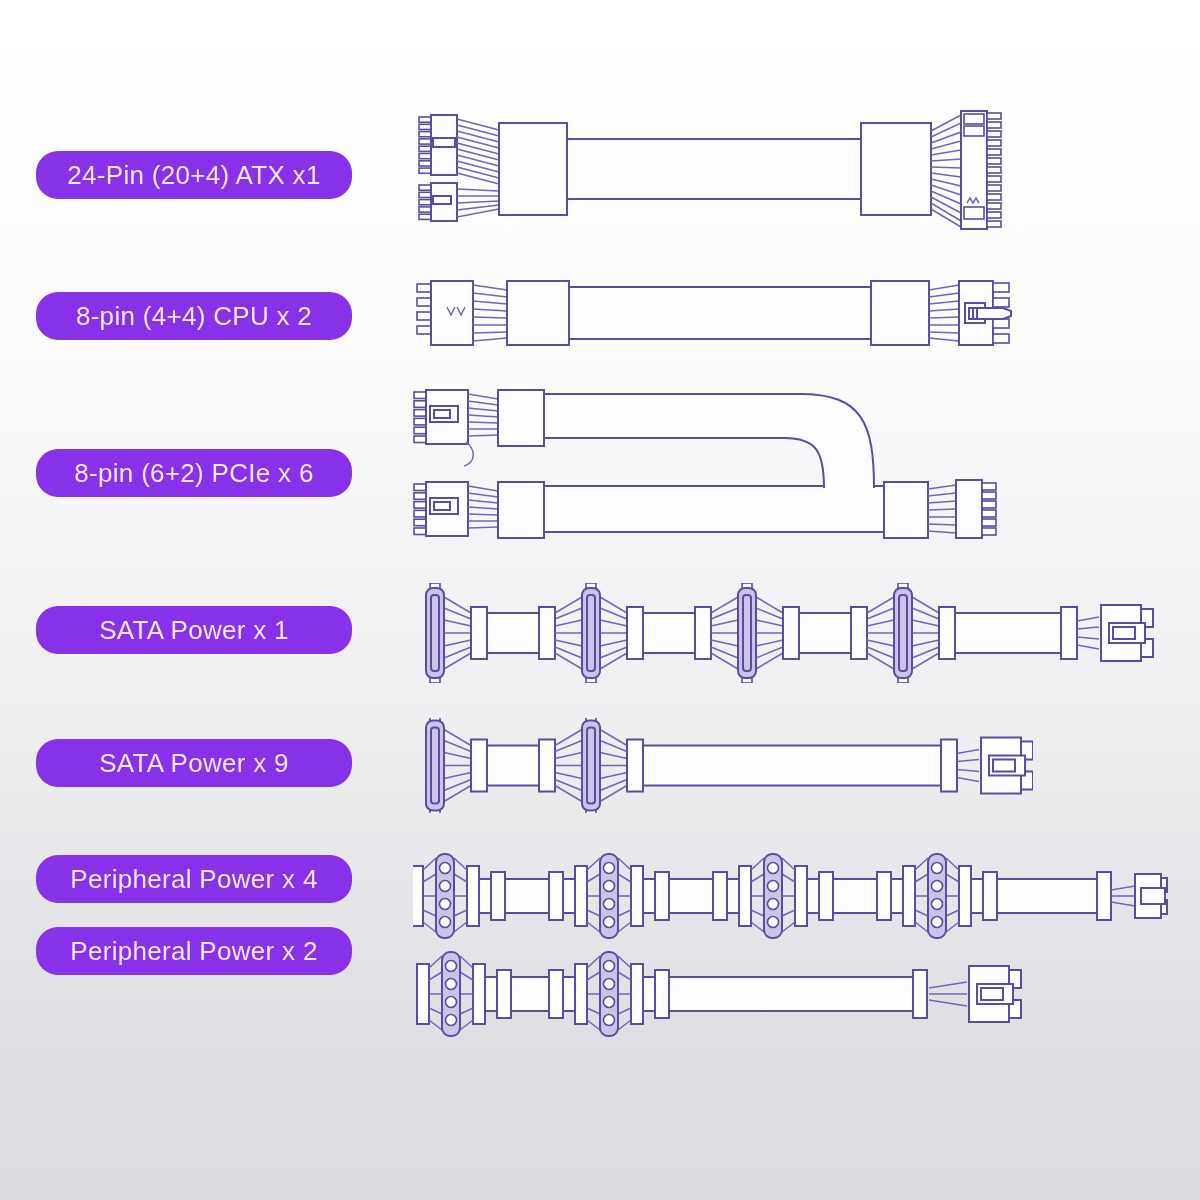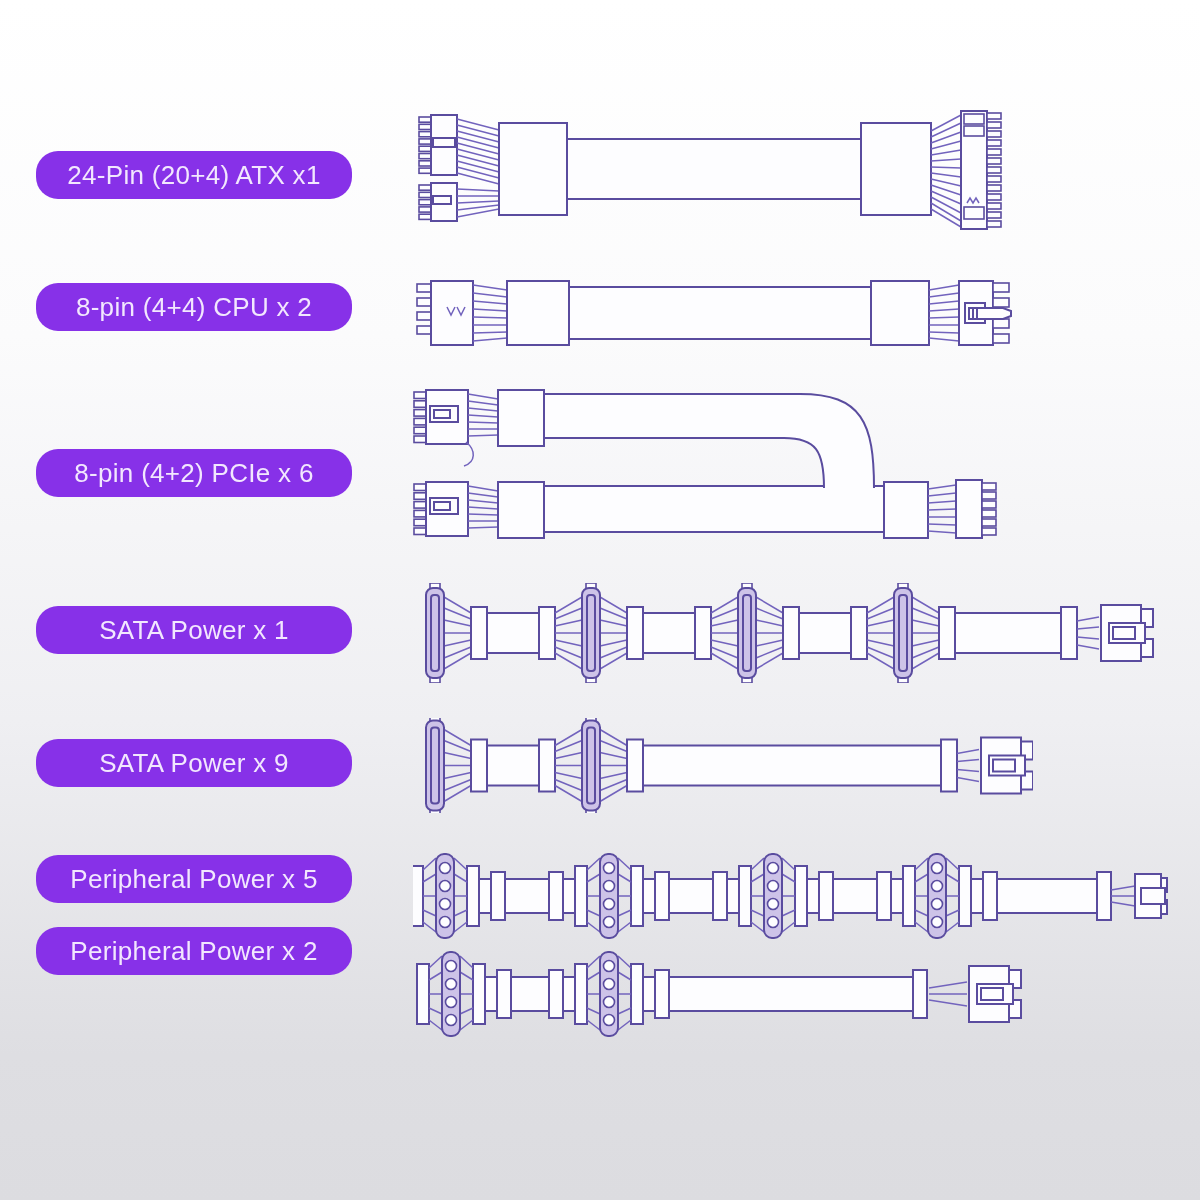--- a/index.html
+++ b/index.html
@@ -7,21 +7,21 @@
   .canvas{
     position:relative;width:1200px;height:1200px;overflow:hidden;
     background:linear-gradient(180deg,#ffffff 0%,#fbfbfc 28%,#efeff2 60%,#dedee2 88%,#dcdce0 100%);
   }
   .cable-label{
     position:absolute;left:36px;width:316px;height:48px;
     background:#8731e8;border-radius:22px;
     display:flex;align-items:center;justify-content:center;
     color:#f2e7fe;font-size:26px;letter-spacing:.3px;
   }
-  .l1{top:151px}.l2{top:283px}.l3{top:449px}.l4{top:606px}.l5{top:739px}.l6{top:855px}.l7{top:927px}
+  .l1{top:151px}.l2{top:292px}.l3{top:449px}.l4{top:606px}.l5{top:739px}.l6{top:855px}.l7{top:927px}
   .cable-svg{position:absolute;}
   .c1{left:413px;top:105px;width:600px;height:130px}
   .c2{left:413px;top:277px;width:600px;height:72px}
   .c3{left:410px;top:385px;width:600px;height:160px}
   .c4{left:413px;top:583px;width:745px;height:100px}
   .c5{left:413px;top:718px;width:620px;height:95px}
   .c6{left:413px;top:852px;width:755px;height:88px}
   .c7{left:413px;top:950px;width:620px;height:88px}
   .fw{fill:#fdfdff;stroke:#5a4c9f;stroke-width:2}
   .ft{fill:#fdfdff;stroke:#5a4c9f;stroke-width:1.6}
@@ -224,21 +224,21 @@
         <rect x="580" y="42" width="16" height="9" class="ft"></rect>
           <rect x="580" y="57" width="16" height="9" class="ft"></rect>
         <rect x="552" y="26" width="20" height="20" class="fw"></rect>
         <path d="M560,31 H590 L598,34 V39 L590,42 H560 Z" class="fw"></path>
         <rect x="556" y="31" width="8" height="11" class="ln"></rect>
       </g>
     </svg>
   </div>
 
   <div class="row">
-    <div class="cable-label l3">8-pin (4+2) PCIe x 6</div>
+    <div class="cable-label l3">8-pin (6+2) PCIe x 6</div>
     <svg class="cable-svg c3" viewBox="0 0 600 160">
       <rect x="134" y="101" width="340" height="46" class="fw"></rect>
       <path d="M134,9 H390 C452,9 464,38 464,104 L414,104 C414,66 406,53 374,53 H134 Z" style="fill:#fdfdff;stroke:none"></path>
       <path d="M134,9 H390 C452,9 464,38 464,103" class="ln"></path>
       <path d="M134,53 H374 C406,53 414,66 414,103" class="ln"></path>
       <g>
         <rect x="4" y="7" width="12" height="6.5" class="ft"></rect>
           <rect x="4" y="15.8" width="12" height="6.5" class="ft"></rect>
         <rect x="4" y="24.6" width="12" height="6.5" class="ft"></rect>
           <rect x="4" y="33.4" width="12" height="6.5" class="ft"></rect>
@@ -354,21 +354,21 @@
         <line x1="544" y1="38" x2="566" y2="34" class="wire"></line>
         <line x1="544" y1="46" x2="566" y2="44" class="wire"></line>
         <line x1="544" y1="54" x2="566" y2="56" class="wire"></line>
         <line x1="544" y1="62" x2="566" y2="66" class="wire"></line>
         <use href="#endConnBig" x="568"></use>
       </g>
     </svg>
   </div>
 
   <div class="row">
-    <div class="cable-label l6">Peripheral Power x 5</div>
+    <div class="cable-label l6">Peripheral Power x 4</div>
     <svg class="cable-svg c6" viewBox="0 0 755 88">
       <rect x="66" y="27" width="96" height="34" class="fw"></rect>
       <rect x="230" y="27" width="96" height="34" class="fw"></rect>
       <rect x="394" y="27" width="96" height="34" class="fw"></rect>
       <rect x="558" y="27" width="140" height="34" class="fw"></rect>
       <use href="#sleeveM" x="78"></use>
         <use href="#sleeveM" x="136"></use>
       <use href="#sleeveM" x="242"></use>
         <use href="#sleeveM" x="300"></use>
       <use href="#sleeveM" x="406"></use>

